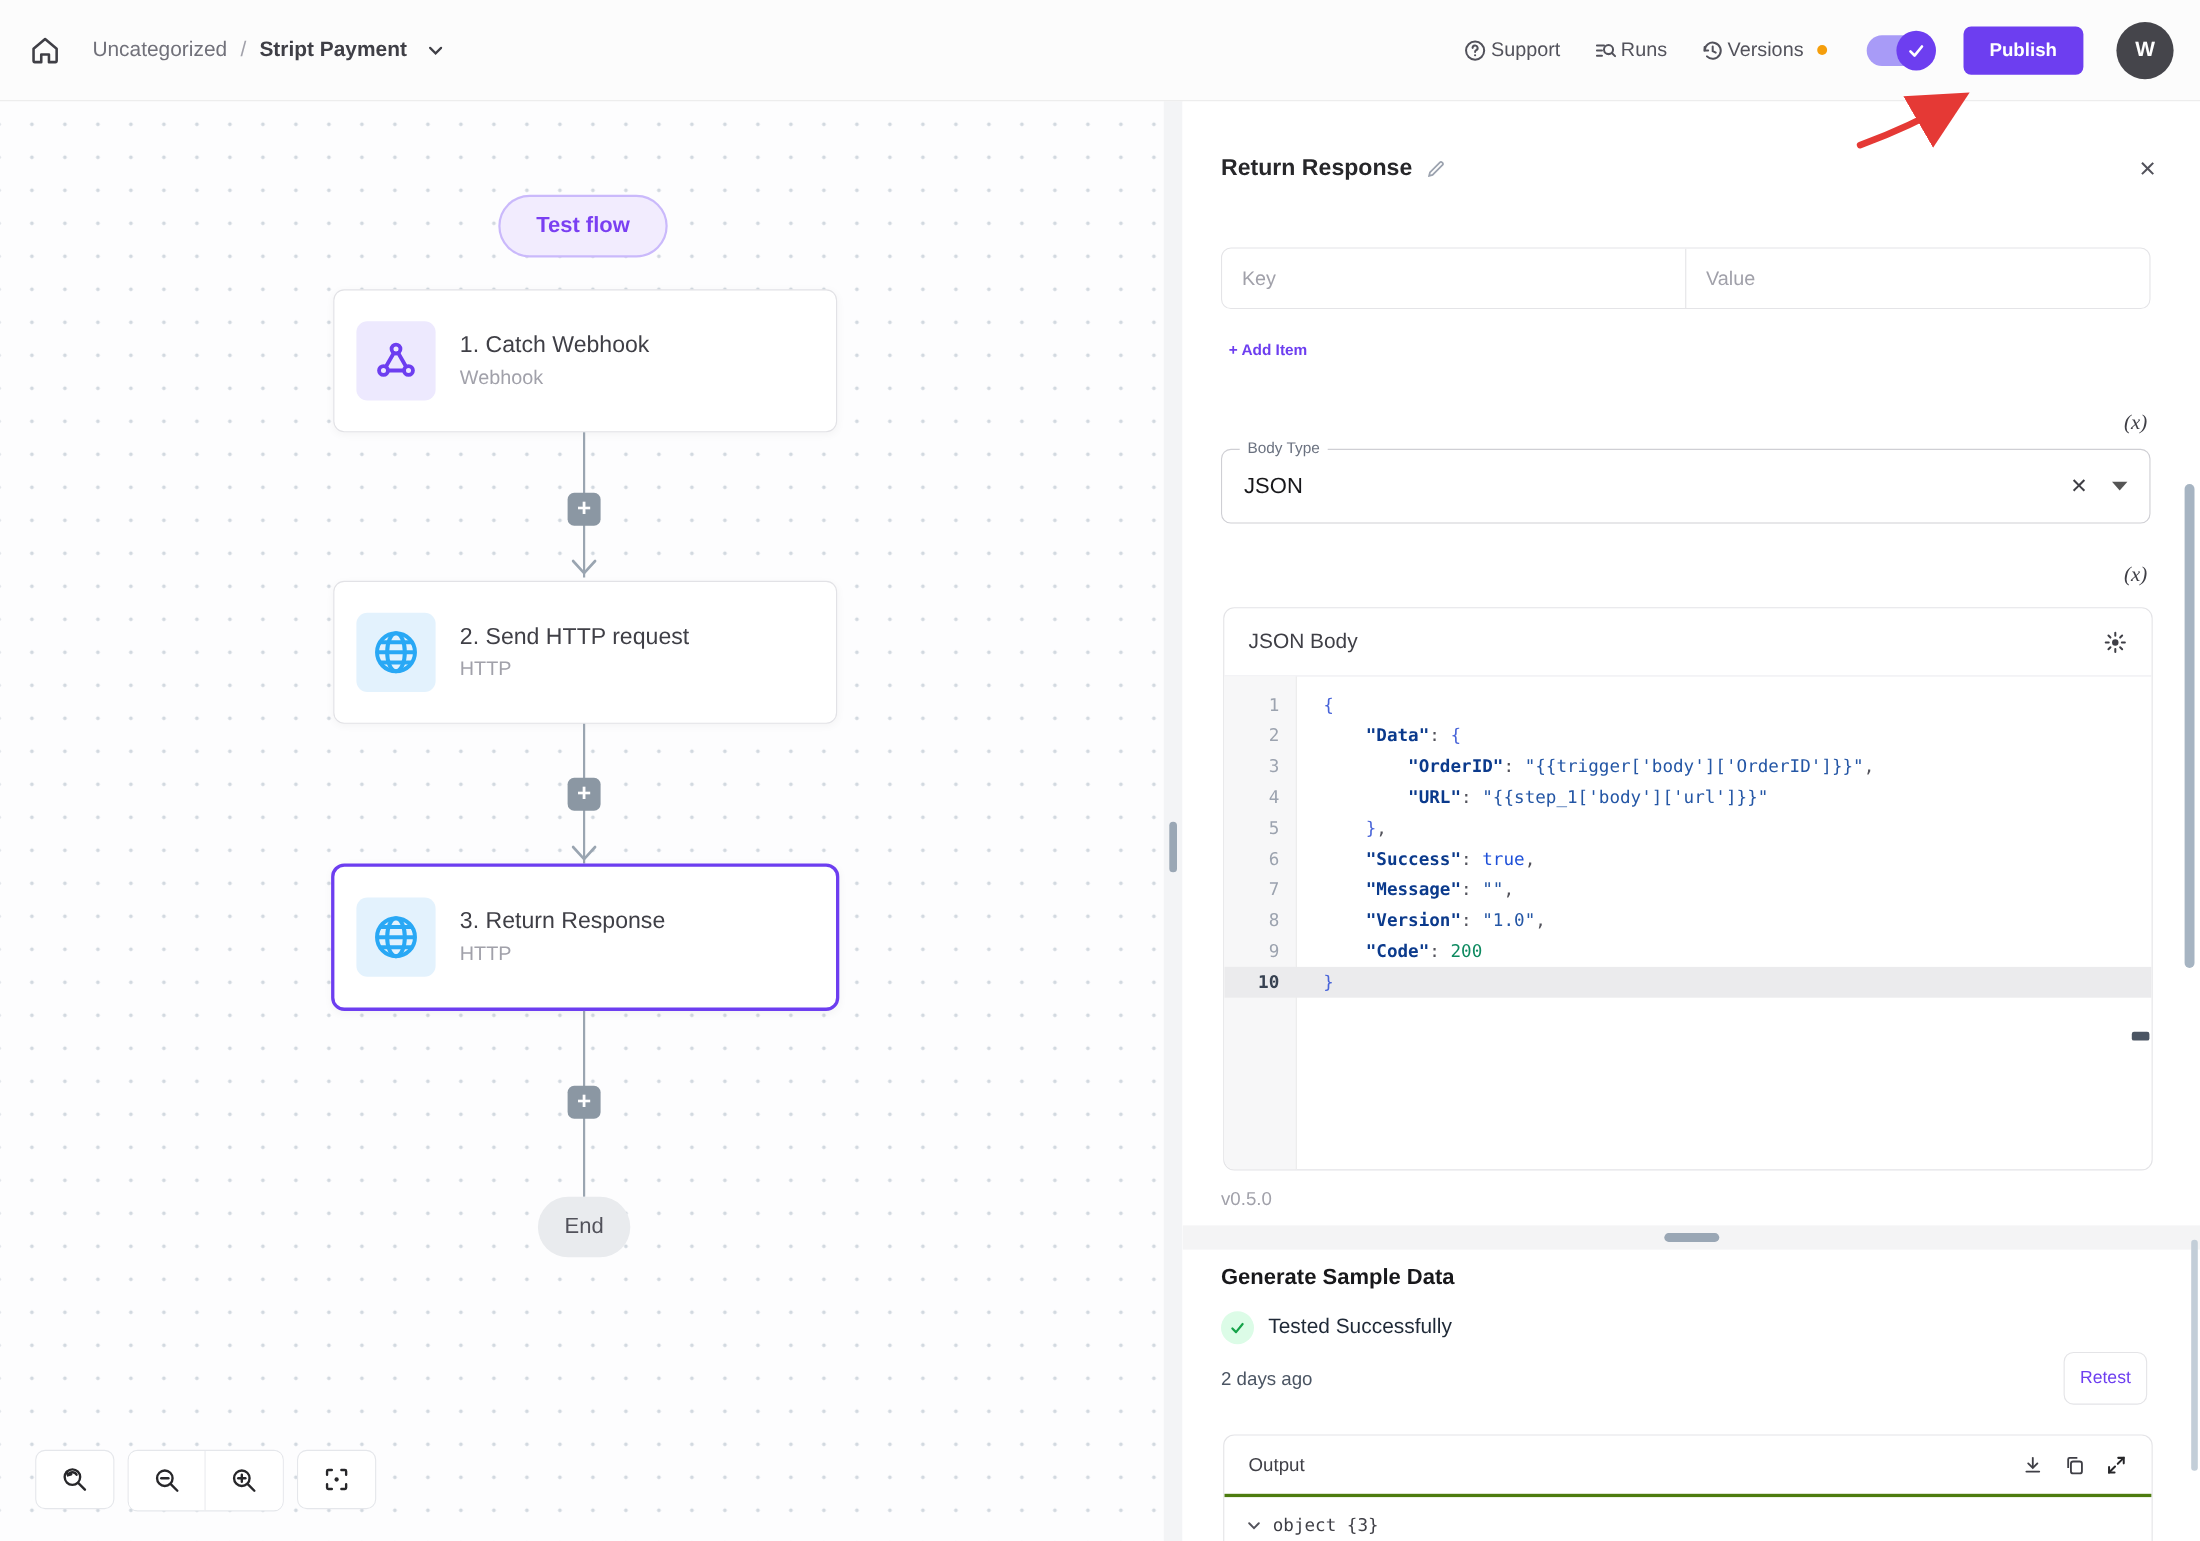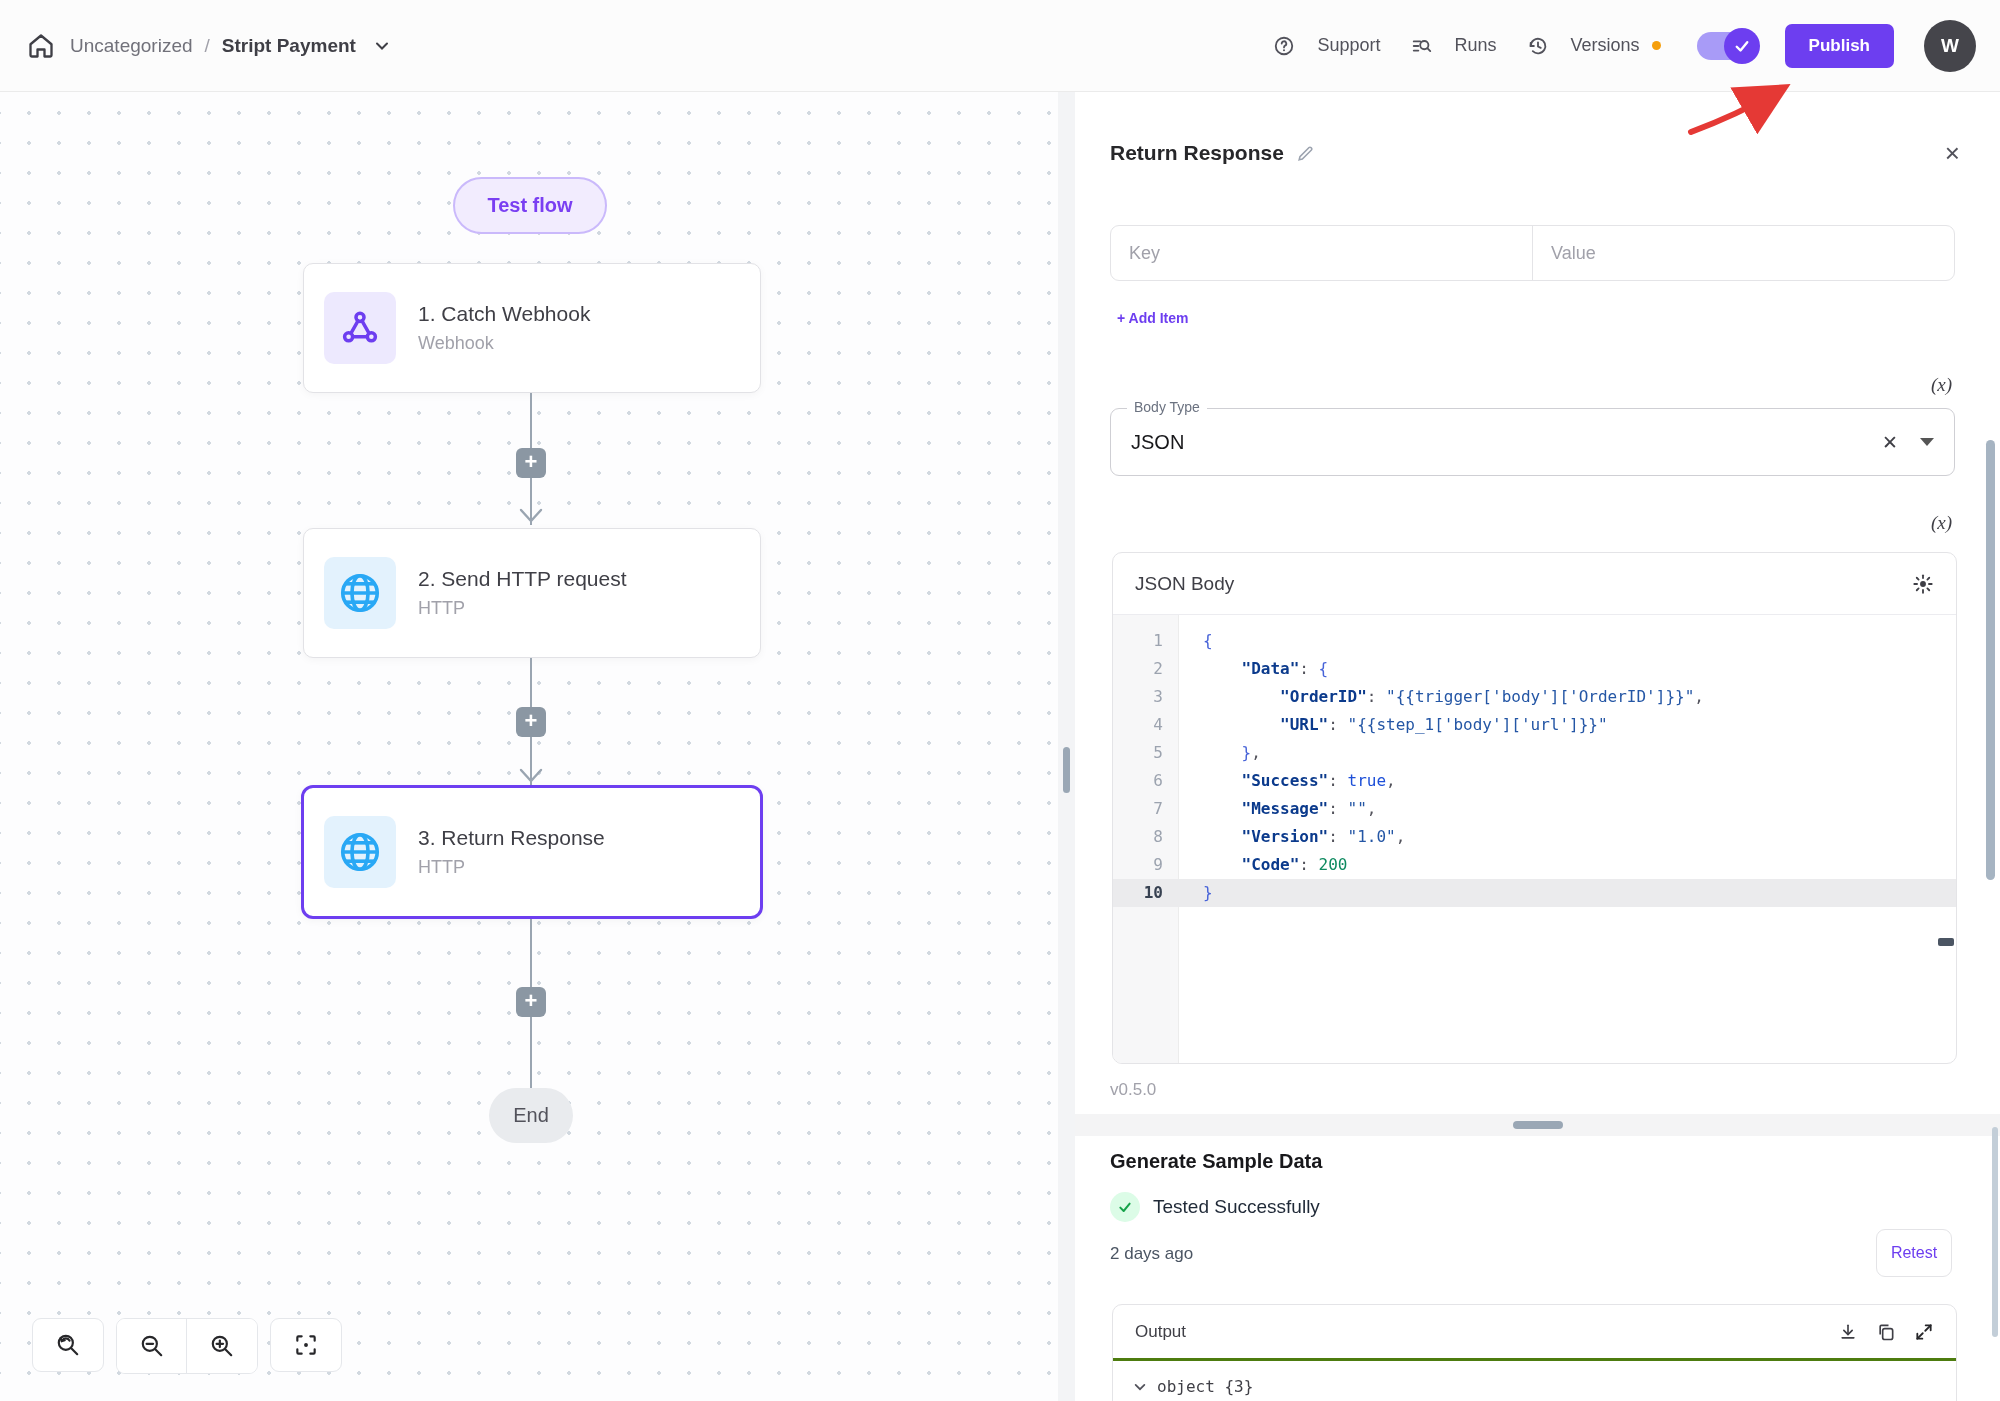--- a/index.html
+++ b/index.html
@@ -1,31 +1,31 @@
 <!DOCTYPE html>
 <html><head>
 <meta charset="utf-8">
 <style>
   * { box-sizing: border-box; margin: 0; padding: 0; }
   html,body { width:2000px; height:1401px; overflow:hidden; font-family:"Liberation Sans",sans-serif; background:#fff; color:#3f3f46; }
   svg { display:block; }
 
   
   .topbar { position:relative; height:92px; background:#fcfcfc; border-bottom:1px solid #ebebeb; display:flex; align-items:center; padding:0 24px; z-index:5;}
-  .tb-left { display:flex; gap:12px; }
+  .tb-left { display:flex; gap:26px; }
   .home-btn { width:34px; height:34px; display:flex; align-items:center; justify-content:center; cursor:pointer; }
   .breadcrumb { display:flex; align-items:center; gap:12px; font-size:19px; }
   .bc-cat { color:#71717a; }
   .bc-sep { color:#a1a1aa; }
   .bc-name { color:#3f3f46; font-weight:700; }
   .bc-chev { margin-left:6px; }
   .tb-center { position:absolute; left:50%; top:0; height:92px; transform:translateX(-50%); display:flex; align-items:center; gap:10px; }
   .brand-text { font-size:22px; font-weight:700; color:#3f3f46; letter-spacing:-0.3px; }
   .tb-right { margin-left:auto; display:flex; align-items:center; gap:30px; }
-  .menu-item { display:flex; align-items:center; gap:22px; font-size:18px; color:#52525b; cursor:pointer; }
+  .menu-item { display:flex; align-items:center; gap:3px; font-size:18px; color:#52525b; cursor:pointer; }
   .orange-dot { width:9px; height:9px; border-radius:50%; background:#f59e0b; margin-left:-18px; }
   .toggle { position:relative; width:58px; height:28px; border-radius:999px; background:#a89bf7; cursor:pointer; margin-left:6px; }
   .toggle-knob { position:absolute; right:-5px; top:-4px; width:36px; height:36px; border-radius:50%; background:#6d3ef0; display:flex; align-items:center; justify-content:center; }
   .publish-btn { background:#6d3ef0; color:#fff; font-weight:700; font-size:17px; border:none; border-radius:7px; padding:12px 24px; cursor:pointer; }
   .avatar { width:52px; height:52px; border-radius:50%; background:#45454b; color:#fff; font-weight:700; font-size:19px; display:flex; align-items:center; justify-content:center; }
 
   
   .anno-arrow { position:absolute; left:1683px; top:80px; z-index:50; pointer-events:none; }
 
   

